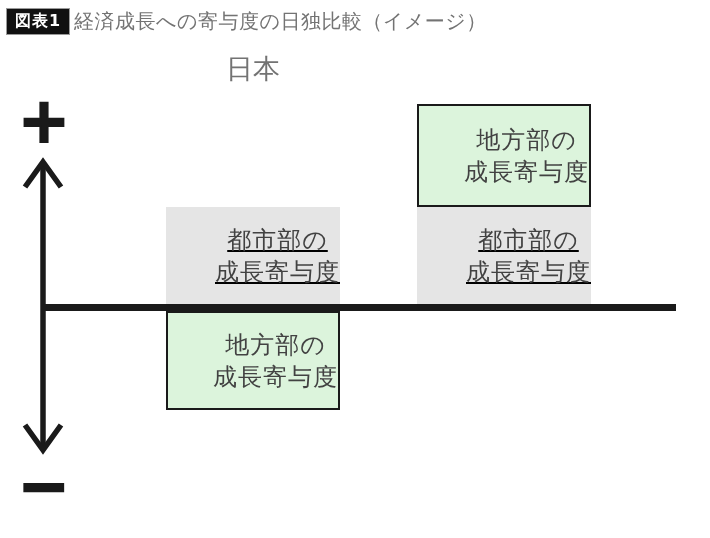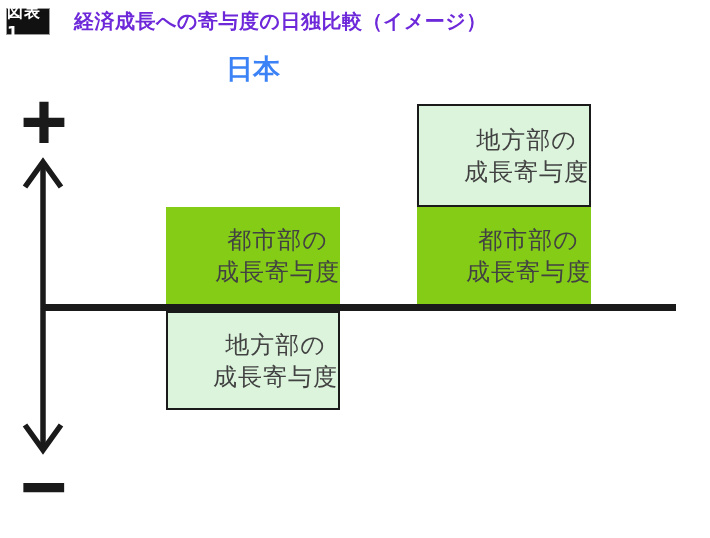--- a/index.html
+++ b/index.html
@@ -15,52 +15,52 @@
     position: relative;
     width: 710px;
     height: 538px;
     background: #ffffff;
   }
 
   
   .title-badge {
     position: absolute;
     left: 7px; top: 9px;
-    width: 42px; height: 25px;
+    width: 62px; height: 25px;
     background: #111111;
     color: #ffffff;
     font-size: 16px;
     font-weight: bold;
     display: flex;
     align-items: center;
     justify-content: center;
     letter-spacing: 1px;
     box-shadow: 0 0 0 1px #9a9a9a;
   }
   .figure-title {
     position: absolute;
     left: 74px; top: 8px;
     margin: 0;
     font-size: 20px;
     line-height: 27px;
-    font-weight: bold;
-    color: #6d28d9;
+    font-weight: normal;
+    color: #737373;
     letter-spacing: 0.5px;
     white-space: nowrap;
   }
 
   
   .col-header {
     position: absolute;
     top: 52px;
     width: 174px;
     text-align: center;
     font-size: 27px;
-    font-weight: bold;
-    color: #3b82f6;
+    font-weight: normal;
+    color: #737373;
     line-height: 34px;
   }
   .col-header.jp { left: 166px; }
   .col-header.de { left: 422px; }
 
   
   .sign {
     position: absolute;
     color: #1a1a1a;
     font-weight: bold;
@@ -97,21 +97,21 @@
     box-sizing: border-box;
     z-index: 2;
   }
   .box .box-label {
     white-space: pre-line;
     font-size: 24px;
     line-height: 32px;
     color: #424242;
     letter-spacing: 1px;
   }
-  .box.blue  { background: #84cc16; }
+  .box.blue  { background: #e5e5e5; text-decoration: underline; }
   .box.green { background: #dcf4dc; border: 2.5px solid #1a1a1a; }
 
   .box.jp-urban  { left: 166px; top: 207px; width: 174px; height: 97px; }
   .box.jp-rural  { left: 166px; top: 311px; width: 174px; height: 99px; }
   .box.de-rural  { left: 417px; top: 104px; width: 174px; height: 103px; }
   .box.de-urban  { left: 417px; top: 207px; width: 174px; height: 97px; }
 </style>
 </head>
 <body>
 

